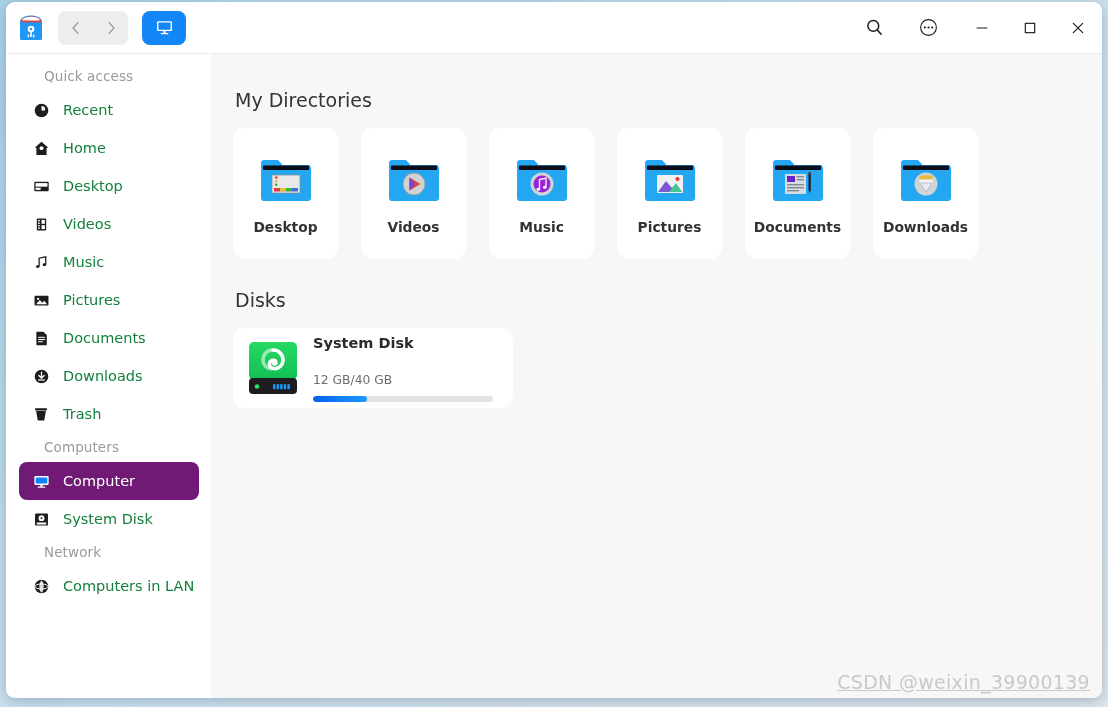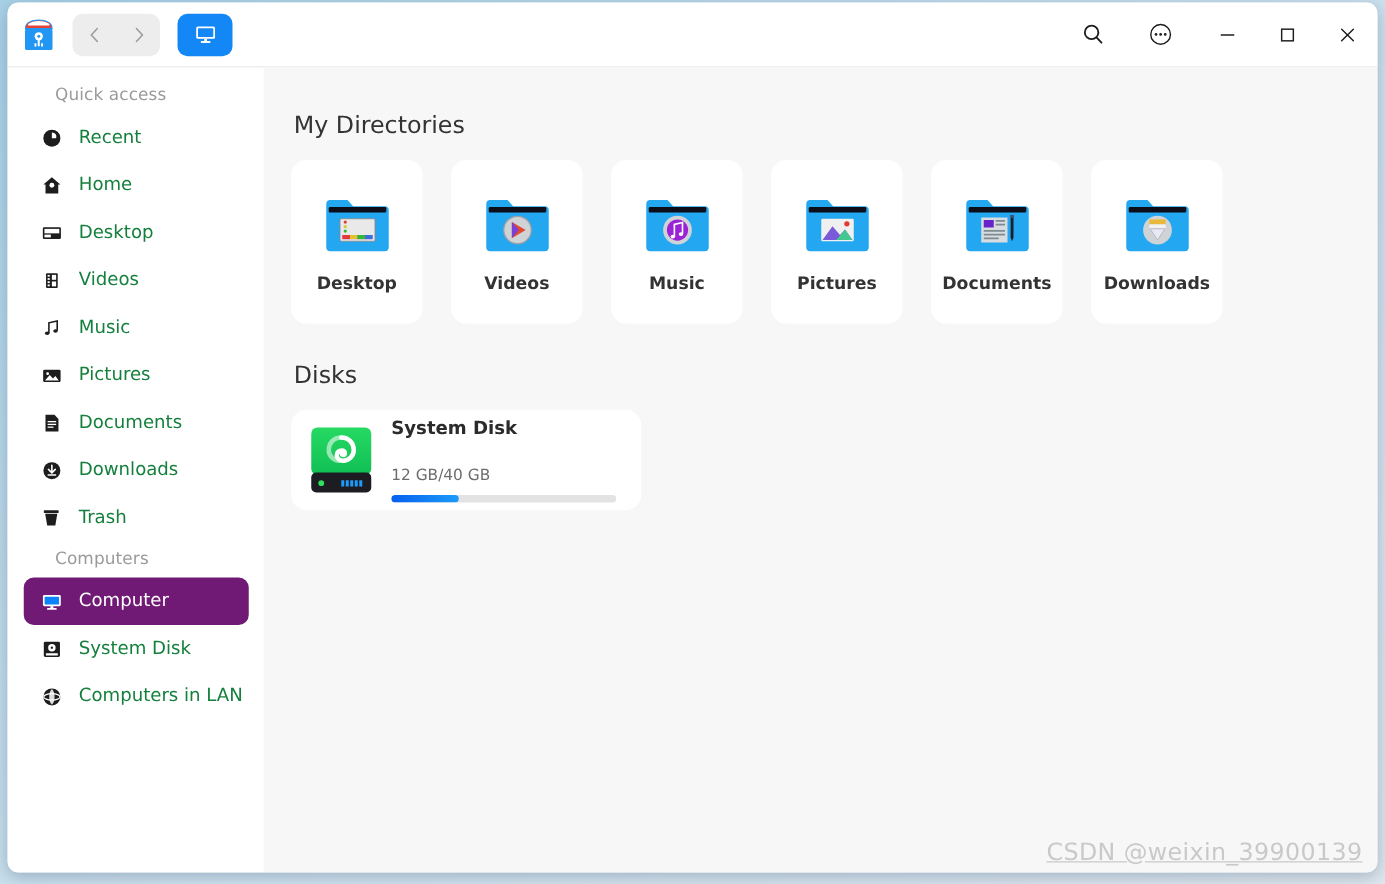--- a/index.html
+++ b/index.html
@@ -424,20 +424,21 @@
           <svg viewBox="0 0 20 20" width="17" height="17">
               <rect x="2.4" y="2.8" width="15.2" height="14.4" rx="1.4" fill="#1d1d1d"></rect>
               <circle cx="10" cy="8.4" r="3.5" fill="#ffffff"></circle>
               <circle cx="10" cy="8.4" r="1.1" fill="#1d1d1d"></circle>
               <rect x="4.4" y="13.6" width="11.2" height="2.2" rx="0.6" fill="#ffffff"></rect>
             </svg>
         </span>
         <span>System Disk</span>
       </div>
 
+      <div class="sb-group">Network</div>
 
       <div class="sb-item">
         <span class="sb-ico">
           <svg viewBox="0 0 20 20" width="17" height="17">
               <circle cx="10" cy="10" r="8" fill="#1d1d1d"></circle>
               <path d="M10 2.6 C6.6 5.4 6.6 14.6 10 17.4 C13.4 14.6 13.4 5.4 10 2.6 Z" fill="#ffffff" opacity="0.85"></path>
               <ellipse cx="10" cy="10" rx="7.6" ry="3" fill="none" stroke="#ffffff" stroke-width="1.1"></ellipse>
             </svg>
         </span>
         <span>Computers in LAN</span>

